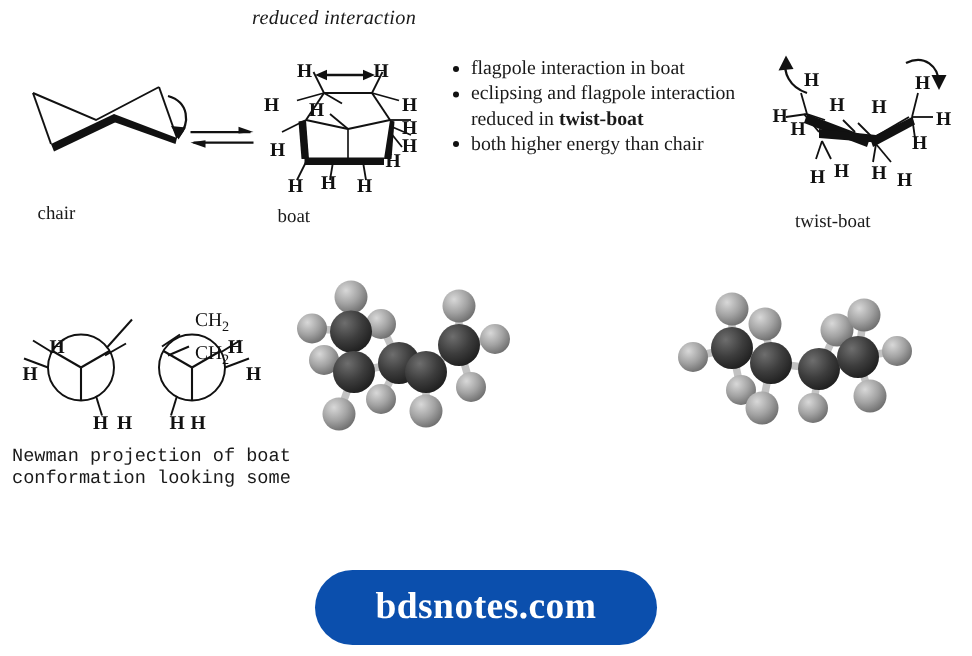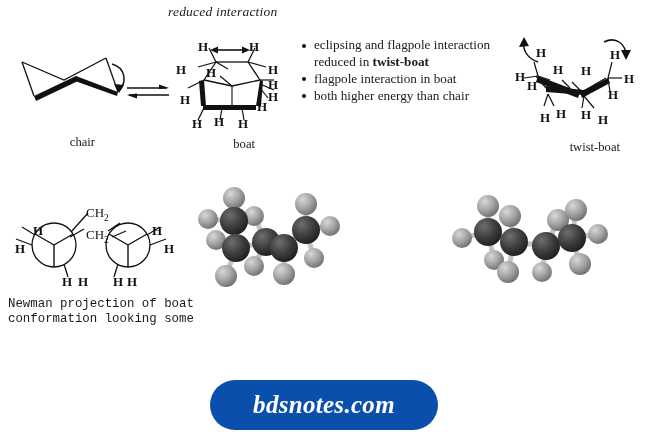--- a/index.html
+++ b/index.html
@@ -28,48 +28,48 @@
     position:relative;padding-left:14px;margin-bottom:.5px;
   }
   .bullets .bi:before{
     content:"";position:absolute;left:2px;top:6.5px;
     width:4px;height:4px;border-radius:50%;background:#111;
   }
   .bullets .bi .cont{display:block;padding-left:0px;}
   b{font-weight:bold;}
   
   .struct-label{
-    font-size:12.6px;text-align:right;white-space:nowrap;
+    font-size:12.6px;text-align:left;white-space:nowrap;
   }
   
   .newman-caption{
     left:8px;top:297px;width:180px;
     font-size:12.4px;line-height:14.6px;font-family:Liberation Mono, monospace;
   }
   .newman-caption div{white-space:nowrap;}
   
   .H{
     position:absolute;font-size:13px;font-weight:bold;
     font-family:"Liberation Serif", serif;
     line-height:1;color:#111;
   }
   .CH2{
     position:absolute;font-size:13px;
-    font-family:"Liberation Serif", serif;line-height:1;color:#111;
+    font-family:"Liberation Serif", serif;line-height:1;color:#111;margin-left:44px;
   }
   .CH2 sub{font-size:9.5px;}
   
   .banner{
     left:210px;top:380px;width:228px;height:50px;
     border-radius:25px;
     display:flex;align-items:center;justify-content:center;
   }
   .banner span{
     color:#ffffff;font-weight:bold;font-size:25px;
-    font-family:"Liberation Serif", serif;letter-spacing:.3px;font-style:italic;
+    font-family:"Liberation Serif", serif;letter-spacing:.3px;
   }
   svg{display:block;overflow:visible;}
 </style>
 </head>
 <body>
 
 <div class="abs title-flagpole">reduced interaction</div>
 
 <div class="abs" style="left:18px;top:52px;">
   <svg width="110" height="58" viewBox="0 0 110 58">
@@ -146,24 +146,24 @@
     <span class="H" style="left: 268px; top: 90px;">H</span>
     <span class="H" style="left: 180px; top: 93px;">H</span>
     <span class="H" style="left: 257px; top: 100px;">H</span>
     <span class="H" style="left: 192px; top: 117px;">H</span>
     <span class="H" style="left: 214px; top: 115px;">H</span>
     <span class="H" style="left: 238px; top: 117px;">H</span>
   </div>
 
 <div class="abs bullets" id="bullet-list">
     <div class="bi">
-      <span class="cont"><span>eclipsing and flagpole interaction reduced in </span><b>twist-boat</b></span>
+      <span class="cont"><span>flagpole interaction in boat</span></span>
     </div>
     <div class="bi">
-      <span class="cont"><span>flagpole interaction in boat</span></span>
+      <span class="cont"><span>eclipsing and flagpole interaction reduced in </span><b>twist-boat</b></span>
     </div>
     <div class="bi">
       <span class="cont"><span>both higher energy than chair</span></span>
     </div>
   </div>
 
 <div class="abs" style="left:510px;top:36px;width:128px;height:100px;">
 
   <svg class="abs" style="left:6px;top:0px;" width="30" height="28" viewBox="0 0 30 28">
     <path d="M22,26 C10,22 6,12 8,4" fill="none" stroke="#111" stroke-width="1.5"></path>

